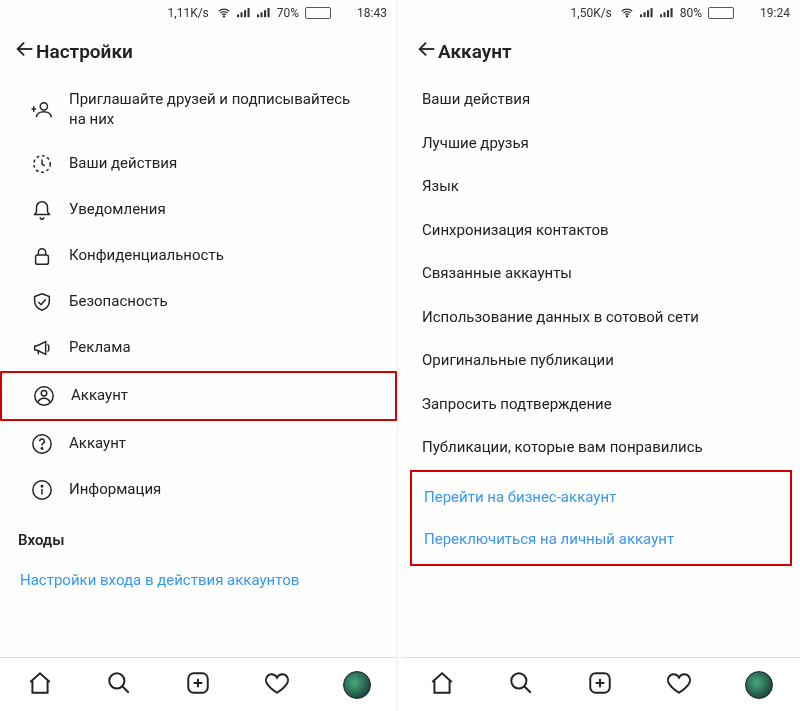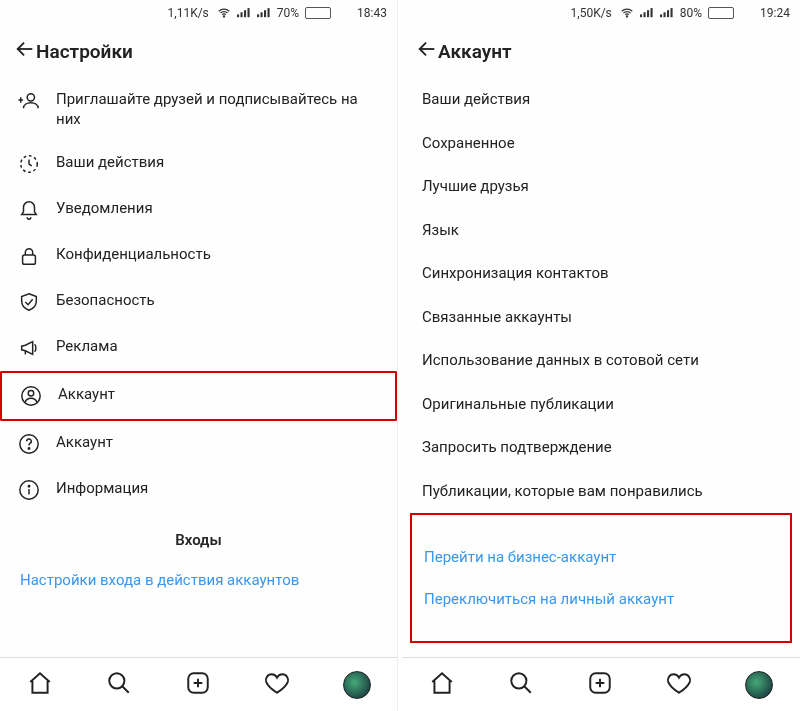--- a/index.html
+++ b/index.html
@@ -80,21 +80,22 @@
   .back-arrow svg { width: 22px; height: 22px; stroke: #222; }
 
   
   .list {
     flex: 1 1 auto;
     overflow: hidden;
     padding-bottom: 0;
   }
   .row {
     display: flex;
-    padding: 12px 18px;
+    align-items: center;
+    padding: 12px 31px;
     gap: 16px;
     font-size: 15px;
     color: #222;
   }
   .row .icon {
     width: 22px;
     height: 22px;
     flex: 0 0 22px;
     display: flex;
     align-items: center;
@@ -103,21 +104,20 @@
   .row .icon svg { width: 22px; height: 22px; stroke: #222; fill:none; stroke-width:1.6; }
   .row .label { flex: 1 1 auto; line-height: 1.3; }
   .row.no-icon { padding-left: 20px; }
   .row.no-icon .label { padding-left: 0; }
 
   .section-title {
     padding: 18px 18px 10px 18px;
     font-size: 15px;
     font-weight: 600;
     color: #262626;
-    text-align: center;
   }
   .link-row {
     padding: 12px 20px;
     font-size: 15px;
     color: #3897f0;
   }
 
   .highlight-box {
     border: 2px solid #d40000;
     border-radius: 1px;
@@ -139,21 +139,21 @@
   .bottom-nav .nav-item.profile {
     width: 28px; height: 28px; border-radius: 50%;
     background: radial-gradient(circle at 40% 40%, #4a7, #123);
     border: 1px solid #222;
   }
 
   
   .highlight-group {
     border: 2px solid #d40000;
     margin: 0 8px;
-    padding: 21px 0;
+    padding: 4px 0;
   }
   .highlight-group .link-row { padding-left: 12px; }
 </style>
 </head>
 <body>
 
 <div class="screens">
 
   <div class="screen">
     <div class="status-bar">
@@ -359,23 +359,20 @@
           </svg>
       </span>
       <span class="title">Аккаунт</span>
     </div>
 
     <div class="list">
       <div class="row no-icon">
           <span class="label">Ваши действия</span>
         </div>
       <div class="row no-icon">
-          <span class="label">Сохраненное</span>
-        </div>
-      <div class="row no-icon">
           <span class="label">Лучшие друзья</span>
         </div>
       <div class="row no-icon">
           <span class="label">Язык</span>
         </div>
       <div class="row no-icon">
           <span class="label">Синхронизация контактов</span>
         </div>
       <div class="row no-icon">
           <span class="label">Связанные аккаунты</span>

